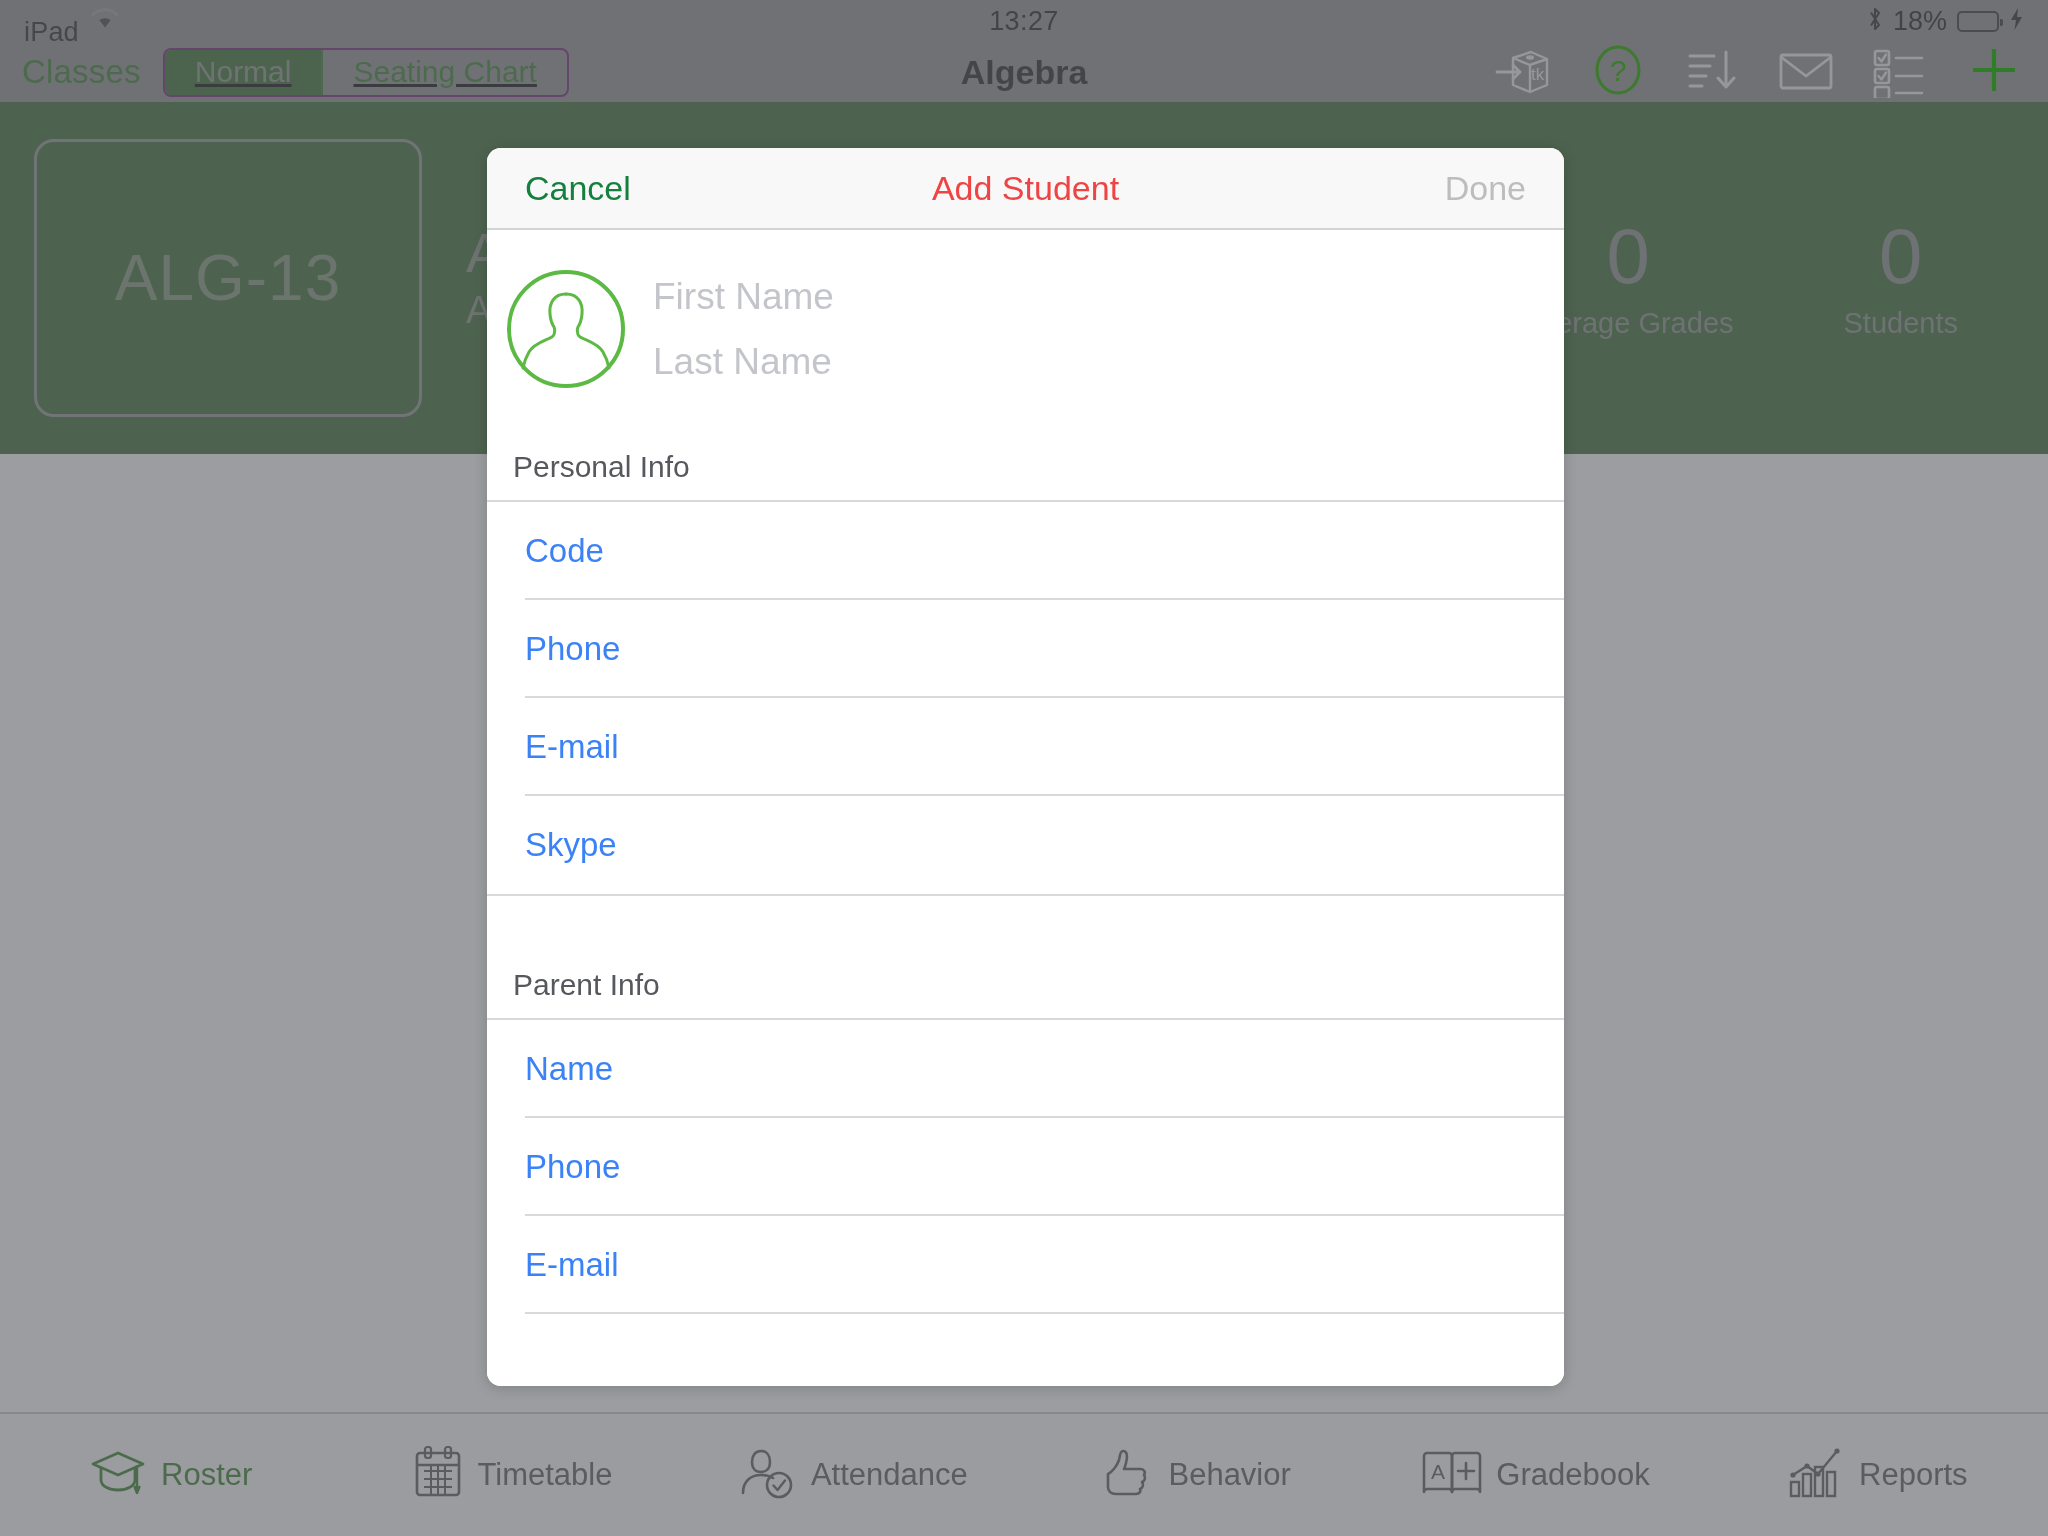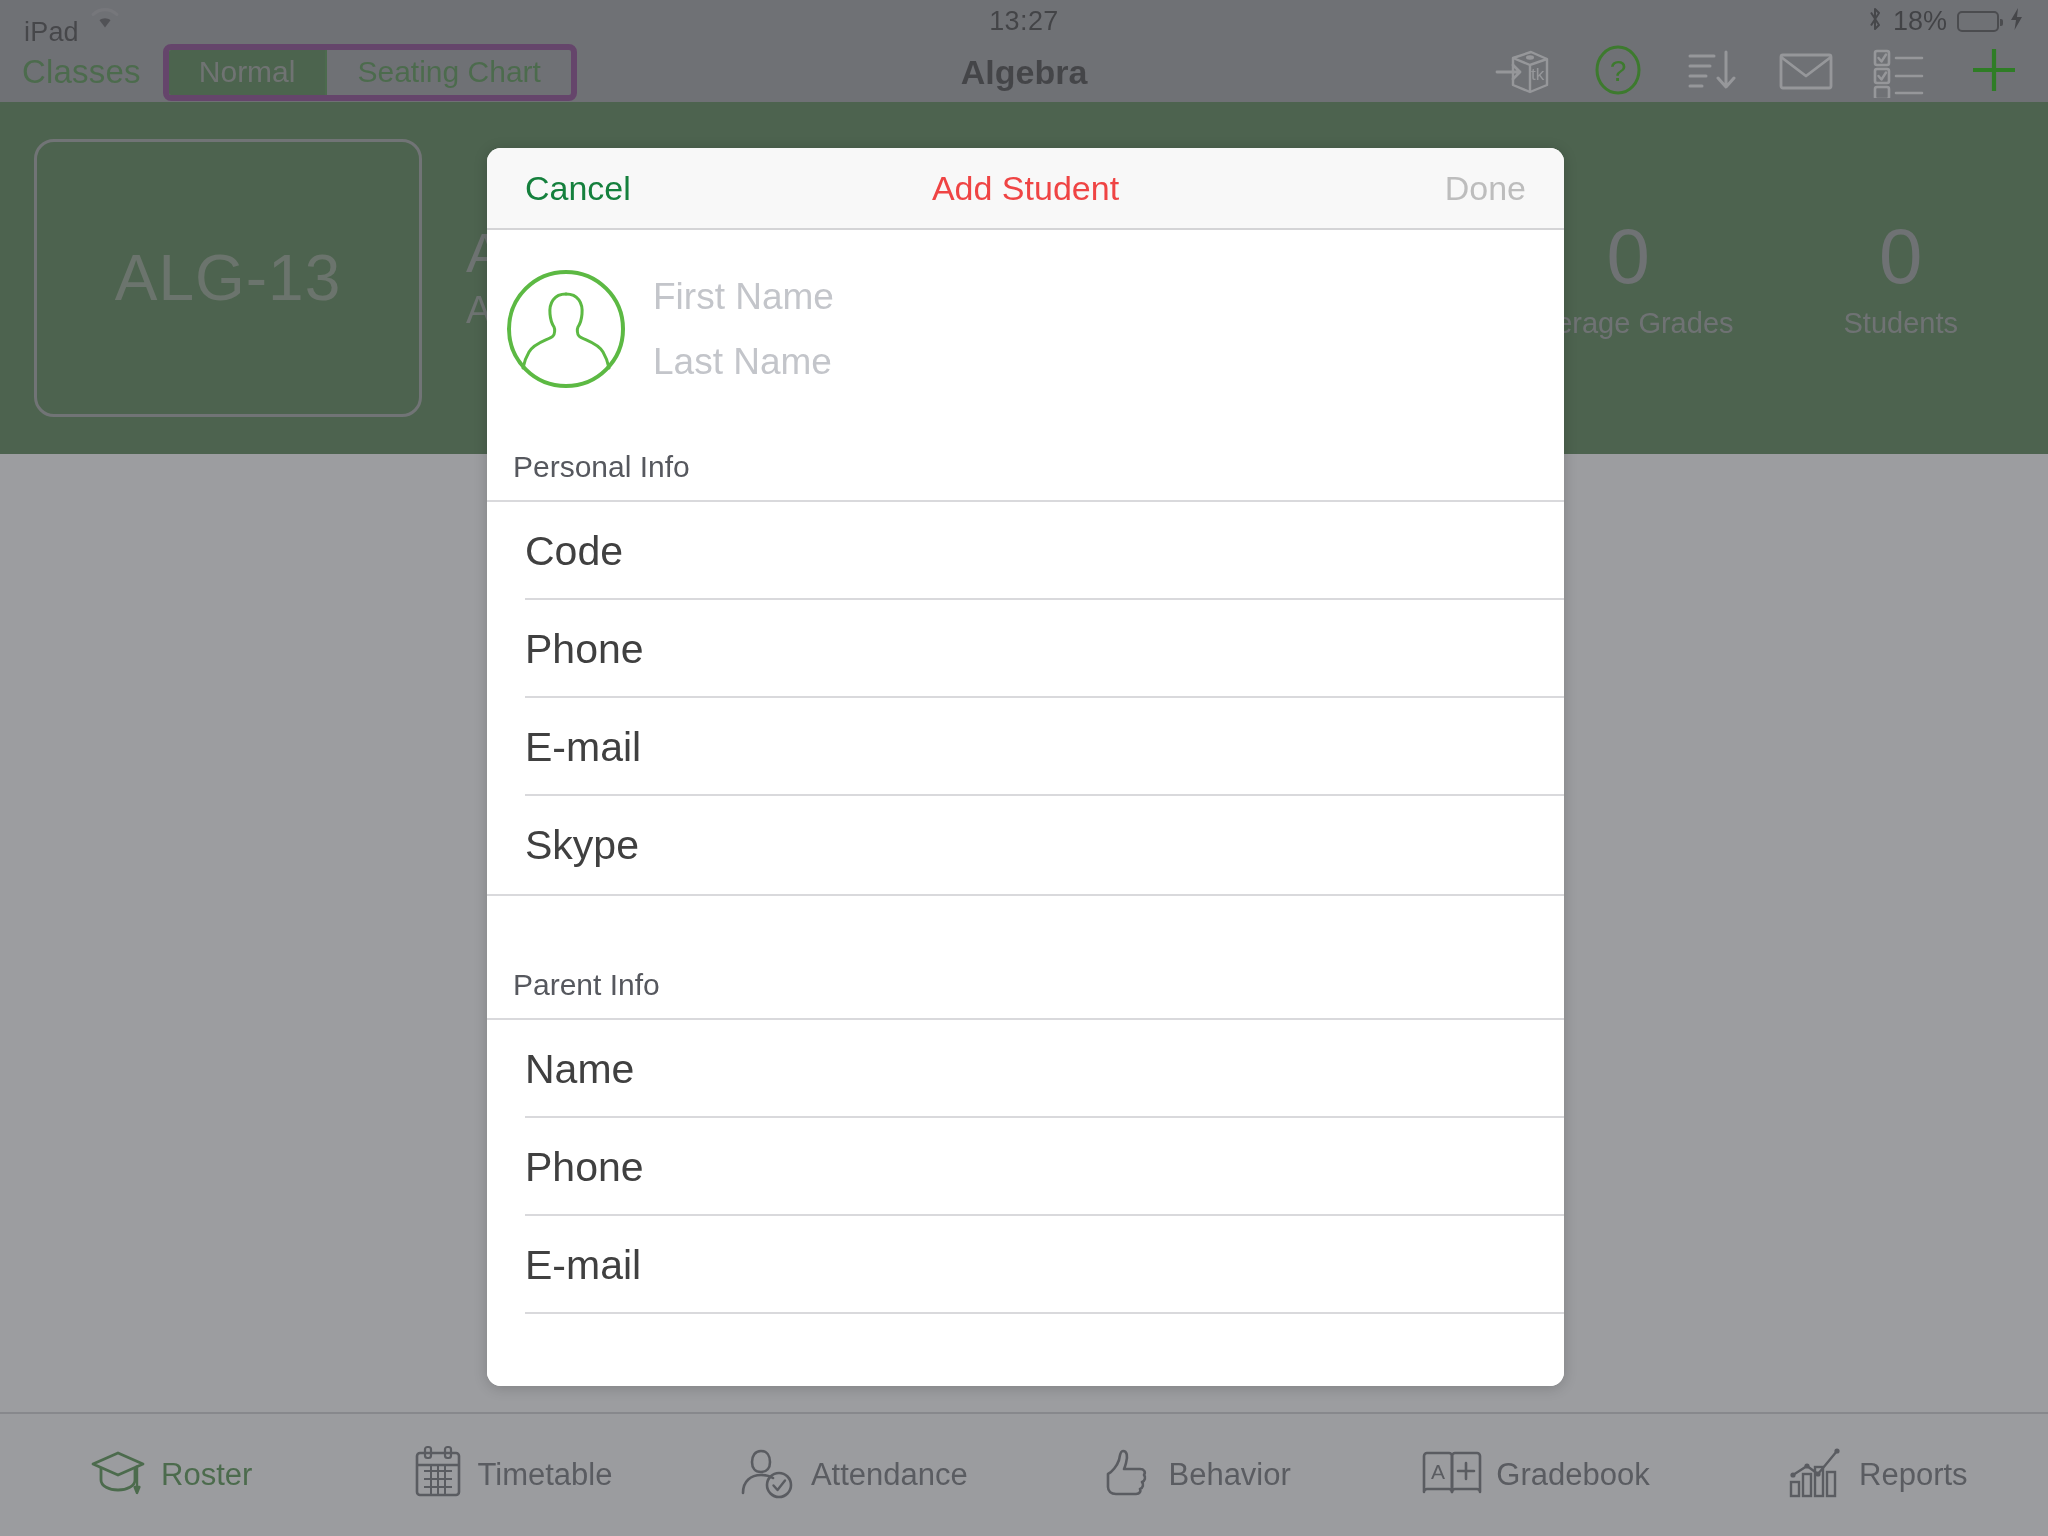--- a/index.html
+++ b/index.html
@@ -87,23 +87,24 @@
   .nav-back {
     font-size: 33px;
     color: #2f7d26;
     letter-spacing: .2px;
     margin-right: 22px;
     white-space: nowrap;
   }
   .segmented {
     display: flex;
     height: 45px;
-    border: 6px solid #701a75;
+    border: 2px solid #701a75;
     border-radius: 8px;
     overflow: hidden;
+    text-decoration: underline;
   }
   .seg {
     display: flex; align-items: center; justify-content: center;
     padding: 0 30px;
     font-size: 30px;
     color: #2f7d26;
     background: transparent;
     white-space: nowrap;
   }
   .seg.on {
@@ -314,22 +315,22 @@
   }
   .field-row {
     height: 98px;
     display: flex;
     align-items: center;
     padding-left: 38px;
     box-sizing: border-box;
     position: relative;
   }
   .field-row .ph {
-    font-size: 41px;
-    color: #404040;
+    font-size: 33px;
+    color: #3b82f6;
   }
   .field-row.uline::after {
     content: "";
     position: absolute;
     left: 38px; right: 0; bottom: 0;
     height: 2px;
     background: #d9d9dc;
   }
   .section-gap { height: 46px; }
 </style>

